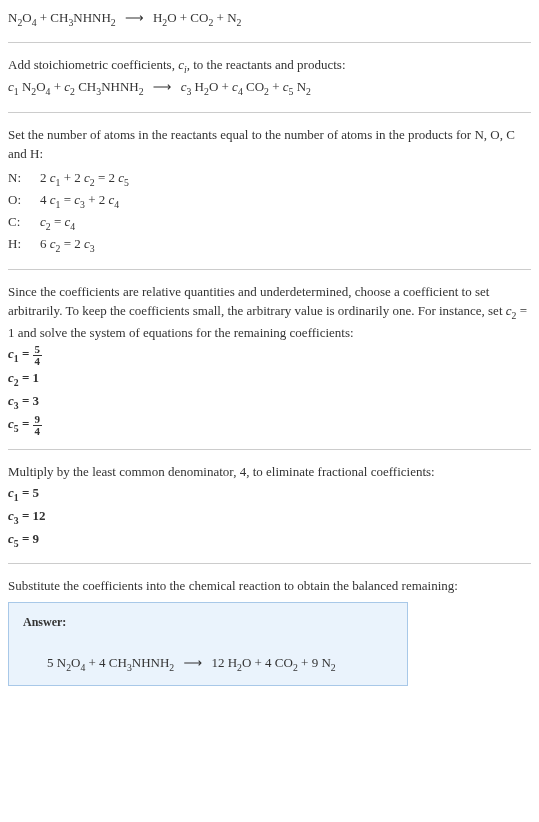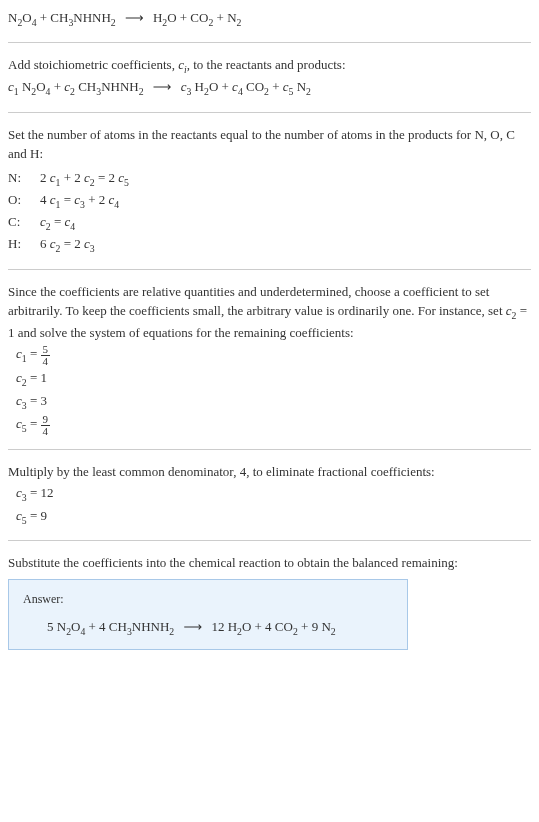--- a/index.html
+++ b/index.html
@@ -41,21 +41,22 @@
     .atom-row {
       display: flex;
     }
     .atom-label {
       width: 32px;
     }
     .atom-eq {
       flex: 1;
     }
     .coeff-line {
-      margin: 1px 8px;
+      margin: 1px 0;
+      font-weight: bold;
     }
     .frac {
       display: inline-block;
       vertical-align: middle;
       text-align: center;
       font-size: 11px;
       line-height: 1;
     }
     .frac .num {
       display: block;
@@ -69,21 +70,22 @@
     .answer-box {
       border: 1px solid #a8c8e8;
       background: #eaf3fc;
       padding: 10px 14px;
       margin-top: 6px;
       display: inline-block;
       min-width: 400px;
     }
     .answer-label {
       font-size: 12px;
-      margin-bottom: 9px;
+      margin-bottom: 22px;
+      font-weight: bold;
     }
     .answer-eq {
       padding-left: 24px;
     }
     .italic {
       font-style: italic;
     }
   </style>
 </head>
 <body>
@@ -134,20 +136,21 @@
   <div class="coeff-line"><span class="italic">c</span><sub>1</sub> = <span class="frac"><span class="num">5</span><span class="den">4</span></span></div>
   <div class="coeff-line"><span class="italic">c</span><sub>2</sub> = <span>1</span></div>
   <div class="coeff-line"><span class="italic">c</span><sub>3</sub> = <span>3</span></div>
   <div class="coeff-line"><span class="italic">c</span><sub>5</sub> = <span class="frac"><span class="num">9</span><span class="den">4</span></span></div>
 </div>
 
 <div class="divider"></div>
 
 <div class="section">
   <div>Multiply by the least common denominator, 4, to eliminate fractional coefficients:</div>
+  <div class="coeff-line"><span class="italic">c</span><sub>1</sub> = 5</div>
   <div class="coeff-line"><span class="italic">c</span><sub>3</sub> = 12</div>
   <div class="coeff-line"><span class="italic">c</span><sub>5</sub> = 9</div>
 </div>
 
 <div class="divider"></div>
 
 <div class="section">
   <div>Substitute the coefficients into the chemical reaction to obtain the balanced remaining:</div>
   <div class="answer-box">
     <div class="answer-label">Answer:</div>

